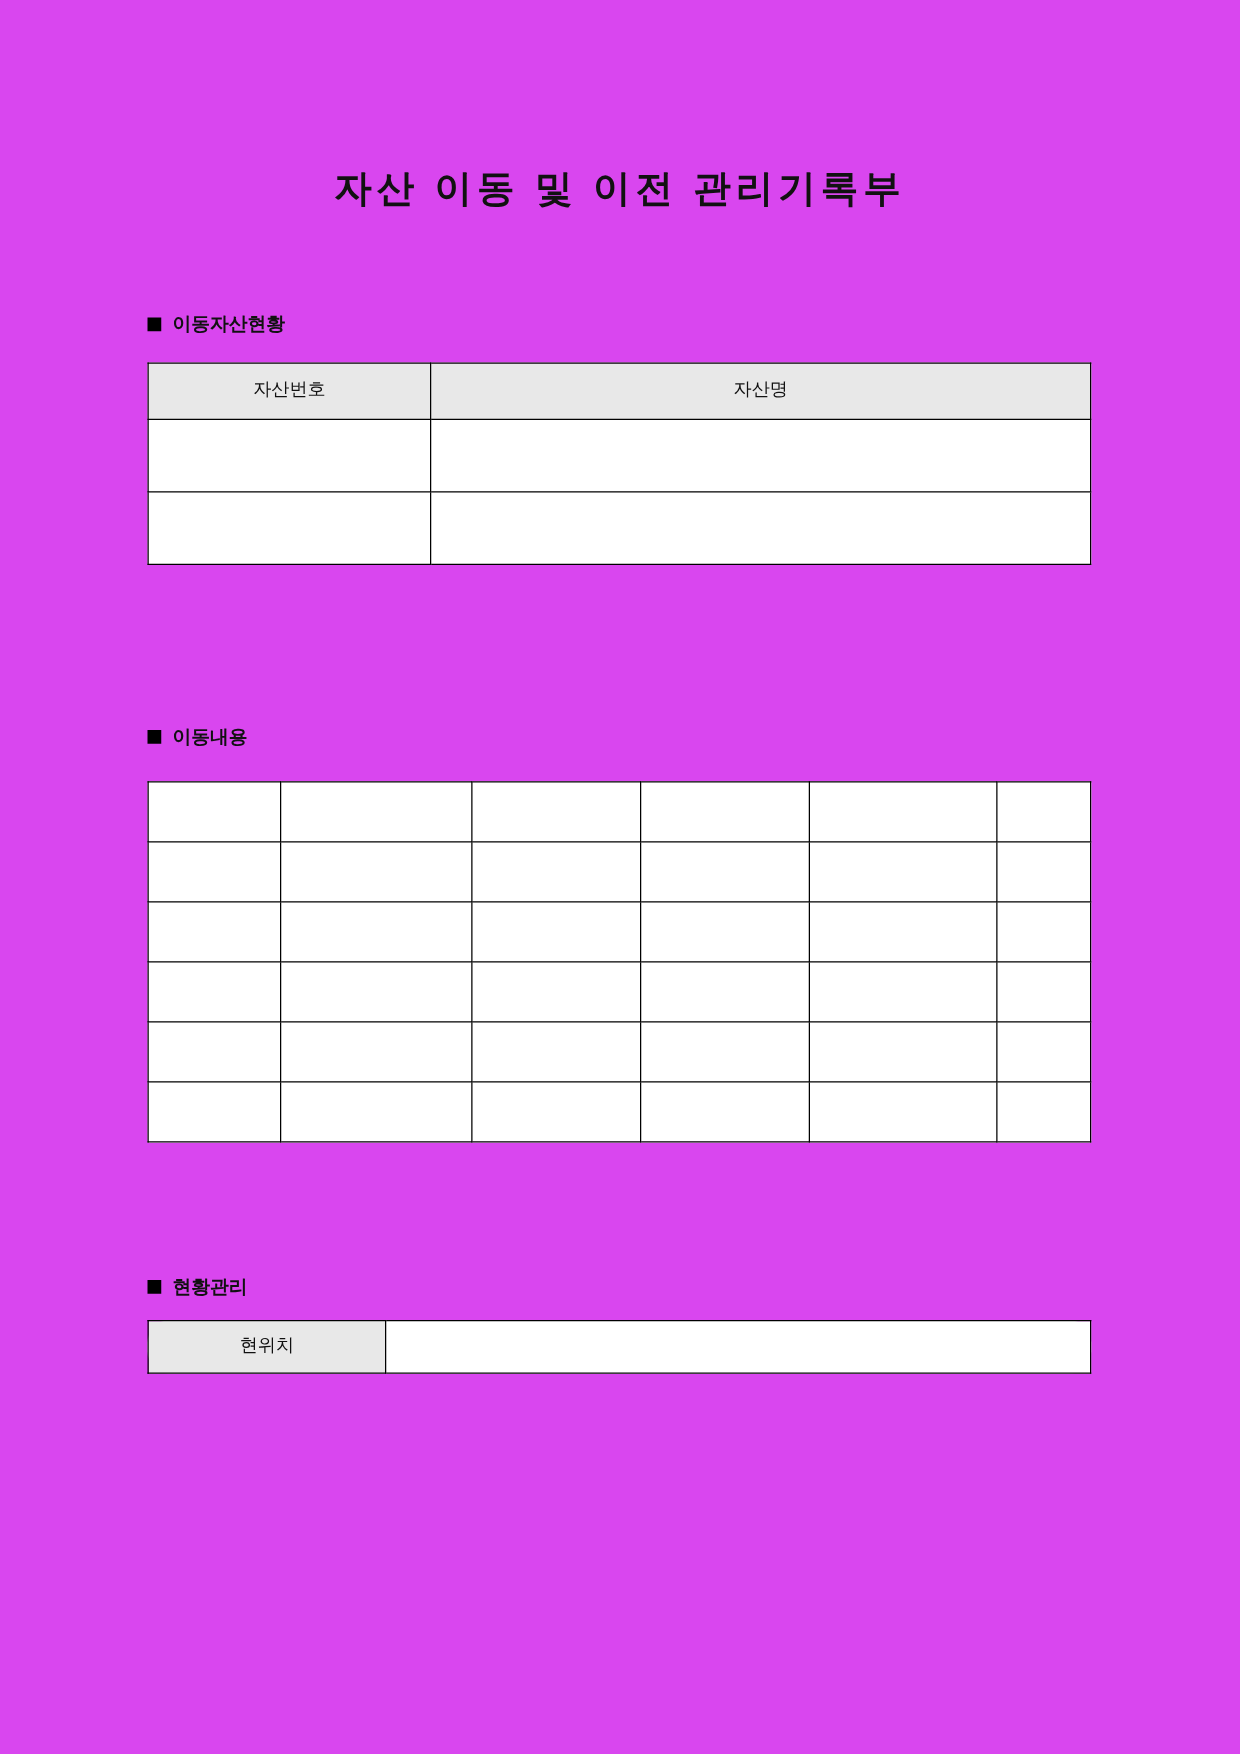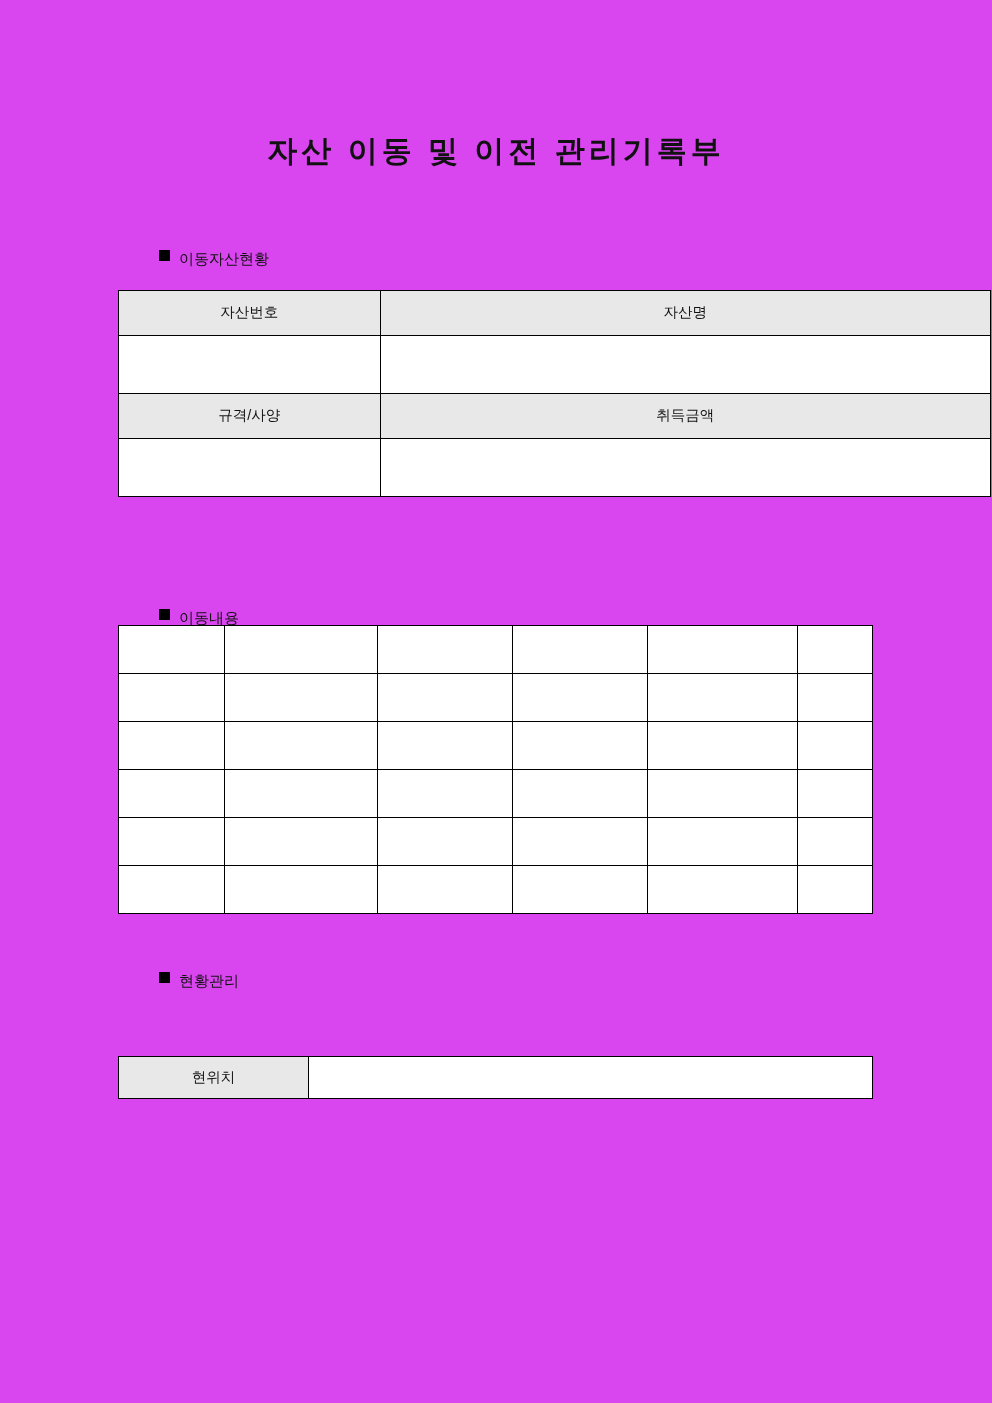--- a/index.html
+++ b/index.html
@@ -36,37 +36,37 @@
     letter-spacing: 4px;
     color: #111111;
     white-space: nowrap;
   }
 
   
   .section-heading {
     position: absolute;
     left: 118px;
     font-size: 15px;
-    font-weight: normal;
+    font-weight: bold;
     color: #111111;
     display: flex;
+    align-items: center;
     gap: 9px;
     white-space: nowrap;
-    margin-left: 41px;
   }
   .sq-marker {
     display: inline-block;
     width: 11px;
     height: 11px;
     background: #000000;
     flex: 0 0 auto;
   }
   #heading-1 { top: 250px; }
-  #heading-2 { top: 609px; }
-  #heading-3 { top: 972px; }
+  #heading-2 { top: 580px; }
+  #heading-3 { top: 1020px; }
 
   
   table.form-table {
     position: absolute;
     border-collapse: collapse;
     table-layout: fixed;
     background: #ffffff;
   }
   table.form-table td {
     border: 1px solid #000000;
@@ -81,21 +81,21 @@
     background: #e8e8e8;
   }
   td.blank {
     background: #ffffff;
   }
 
   
   #table-assets {
     left: 118px;
     top: 290px;
-    width: 873px;
+    width: 755px;
   }
   #table-assets td { height: 44px; }
   #table-assets tr.data-row td { height: 57px; }
 
   
   #table-moves {
     left: 118px;
     top: 625px;
     width: 755px;
   }
@@ -130,24 +130,20 @@
       <col style="width:70%">
     </colgroup>
     <tbody>
       <tr>
         <td class="hdr">자산번호</td>
         <td class="hdr">자산명</td>
       </tr>
       <tr class="data-row">
         <td class="blank"></td>
         <td class="blank"></td>
-      </tr>
-      <tr>
-        <td class="hdr">규격/사양</td>
-        <td class="hdr">취득금액</td>
       </tr>
       <tr class="data-row">
         <td class="blank"></td>
         <td class="blank"></td>
       </tr>
     </tbody>
   </table>
 
   <div class="section-heading" id="heading-2">
     <span class="sq-marker"></span>

